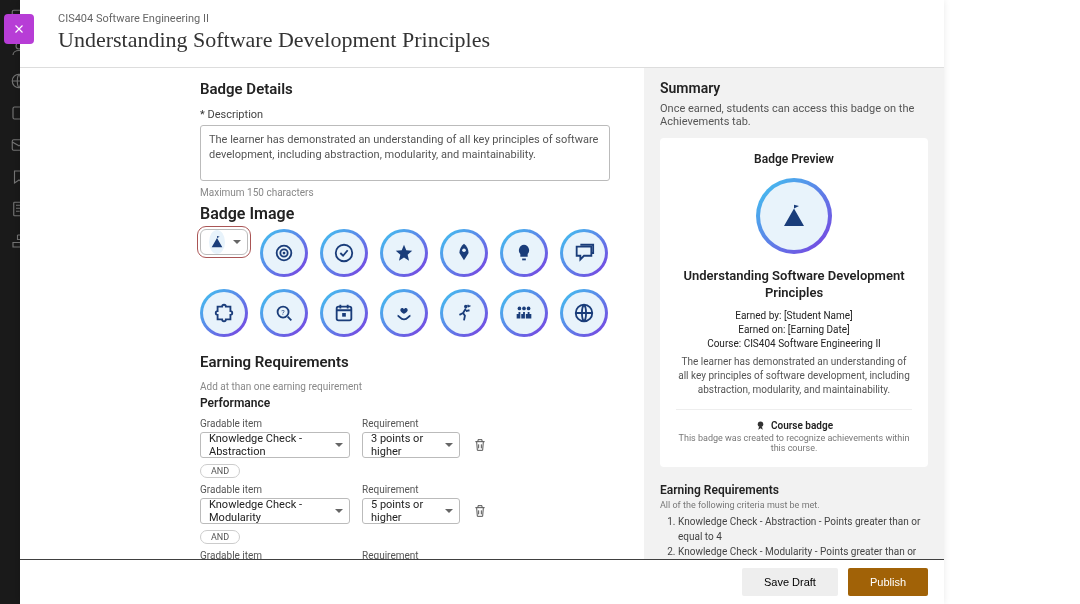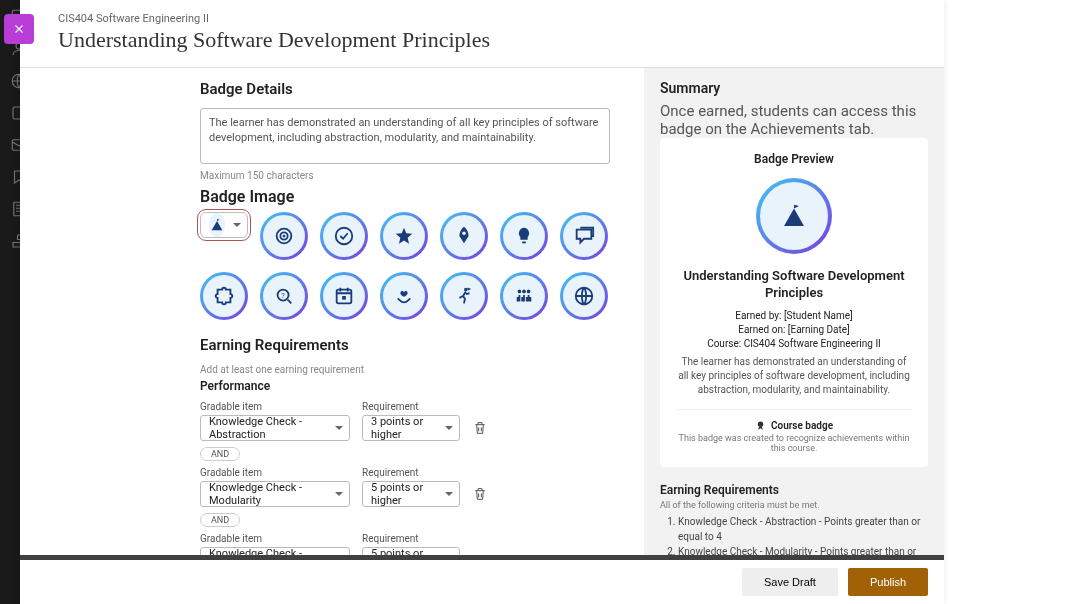--- a/index.html
+++ b/index.html
@@ -38,37 +38,37 @@
 .sel::after { content: ""; position: absolute; right: 6px; top: 10px; border: 4px solid transparent; border-top-color: #666; }
 .w160 { width: 150px; }
 .w100 { width: 98px; }
 .trash { width: 16px; height: 16px; margin-bottom: 5px; cursor: pointer; }
 .trash svg { stroke: #555; fill: none; stroke-width: 1.5; }
 .and-wrap { display: flex; justify-content: flex-start; width: 263px; margin: 2px 0 6px 0; }
 .andpill { border: 1px solid #ccc; border-radius: 10px; padding: 1px 10px; font-size: 9px; color: #555; background: #fff; }
 .summary { width: 300px; background: #f2f2f2; padding: 12px 16px; overflow-y: auto; font-size: 11px; }
 .summary::-webkit-scrollbar { width: 6px; }
 .summary-h { font-size: 14px; font-weight: 600; margin-bottom: 6px; }
-.summary-sub { font-size: 15px; color: #555; }
+.summary-sub { font-size: 11px; color: #555; margin-bottom: 10px; }
 .preview-card { background: #fff; border-radius: 4px; padding: 14px 16px; text-align: center; }
 .preview-title { font-size: 12px; font-weight: 600; margin-bottom: 12px; }
 .big-badge { width: 76px; height: 76px; border-radius: 50%; background: linear-gradient(135deg, #3fc8f0, #7a3ce0); padding: 4px; margin: 0 auto 14px auto; }
 .big-badge .badge-inner svg { width: 30px; height: 30px; }
 .pv-name { font-size: 13px; font-weight: 600; line-height: 1.3; margin-bottom: 8px; }
 .pv-line { font-size: 10px; margin-bottom: 3px; }
 .pv-line b { font-weight: 400; }
 .pv-desc { font-size: 10px; color: #555; line-height: 1.4; margin-top: 6px; padding-bottom: 12px; border-bottom: 1px solid #eee; }
 .course-badge { display: flex; align-items: center; justify-content: center; gap: 5px; font-size: 10px; font-weight: 600; margin-top: 10px; }
 .course-badge svg { width: 11px; height: 11px; fill: #333; }
 .cb-sub { font-size: 9px; color: #777; margin-top: 2px; }
 .req-sec { margin-top: 16px; }
 .req-sec h4 { font-size: 12px; font-weight: 600; margin-bottom: 3px; }
 .req-sec .allof { font-size: 9px; color: #777; margin-bottom: 4px; }
 .req-sec ol { padding-left: 18px; font-size: 10px; color: #444; line-height: 1.5; }
-.footer { border-top: 5px solid #404040; padding: 8px 16px; display: flex; justify-content: flex-end; gap: 10px; background: #fff; }
+.footer { border-top: 1px solid #404040; padding: 8px 16px; display: flex; justify-content: flex-end; gap: 10px; background: #fff; }
 .btn { height: 28px; padding: 0 22px; font-size: 11px; border-radius: 2px; cursor: pointer; display: flex; align-items: center; }
 .btn-draft { background: #eee; border: none; }
 .btn-pub { background: #a16207; color: #fff; border: none; }
 </style>
 </head>
 <body>
 
 <div class="app">
   <div class="leftbar">
     <div class="ico"><svg viewBox="0 0 24 24">
@@ -110,20 +110,21 @@
 
     <div class="header">
       <div class="breadcrumb">CIS404 Software Engineering II</div>
       <div class="title">Understanding Software Development Principles</div>
     </div>
 
     <div class="body">
       <div class="main">
 
         <div class="section-h">Badge Details</div>
+        <div class="fieldlabel req">Description</div>
         <textarea class="desc-box" style="">The learner has demonstrated an understanding of all key principles of software development, including abstraction, modularity, and maintainability.</textarea>
         <div class="helper">Maximum 150 characters</div>
 
         <div class="subhead">Badge Image</div>
         <div class="badge-grid" id="badge-grid">
             <div class="badge-opt sel">
               <div class="badge-inner">
                 <svg viewBox="0 0 24 24">
                   <path d="M4 20 L12 6 L20 20 Z M12 6 L12 3 L16 4 L12 6"></path>
                 </svg>
@@ -233,21 +234,21 @@
               <div class="badge-inner">
                 <svg viewBox="0 0 24 24">
                   <circle cx="12" cy="12" r="9" fill="none" stroke="#1a3d7a" stroke-width="2"></circle>
                   <path d="M3 12h18M12 3c3 3 3 15 0 18M12 3c-3 3-3 15 0 18" fill="none" stroke="#1a3d7a" stroke-width="2"></path>
                 </svg>
               </div>
             </div>
           </div>
 
         <div class="section-h">Earning Requirements</div>
-        <div class="hint">Add at least one earning requirement</div>
+        <div class="hint">Add at than one earning requirement</div>
         <div class="perfhead">Performance</div>
 
         <div id="perf-rows">
             <div class="perf-row">
               <div class="col">
                 <div class="collabel">Gradable item</div>
                 <div class="sel w160">Knowledge Check - Abstraction</div>
               </div>
               <div class="col">
                 <div class="collabel">Requirement</div>

